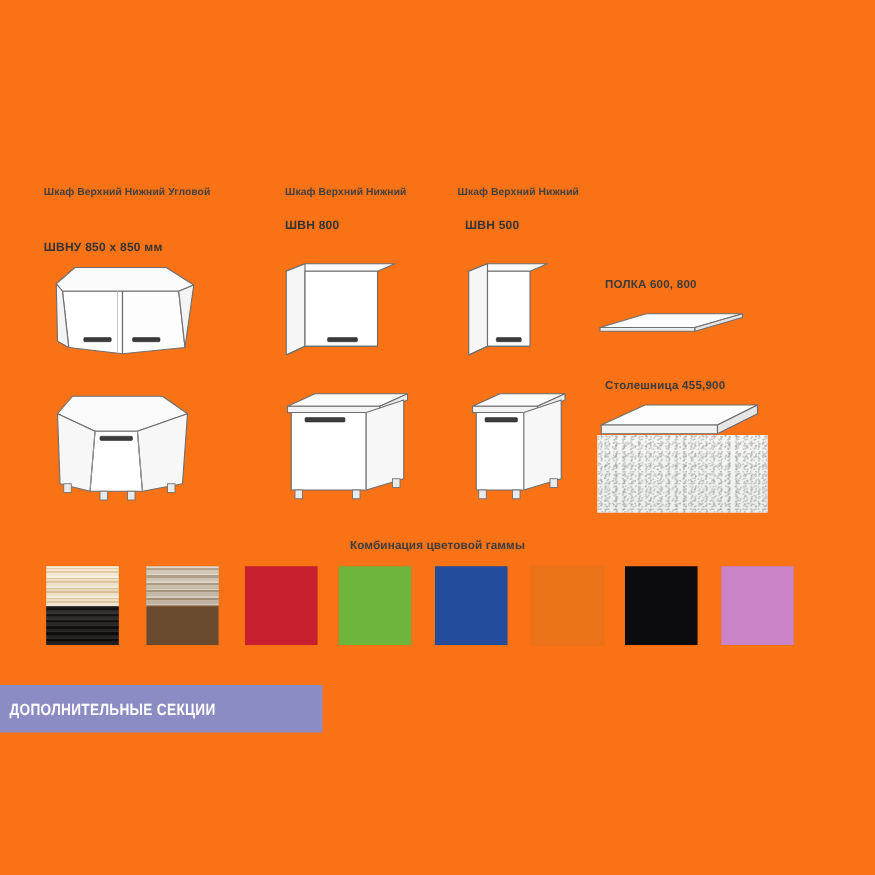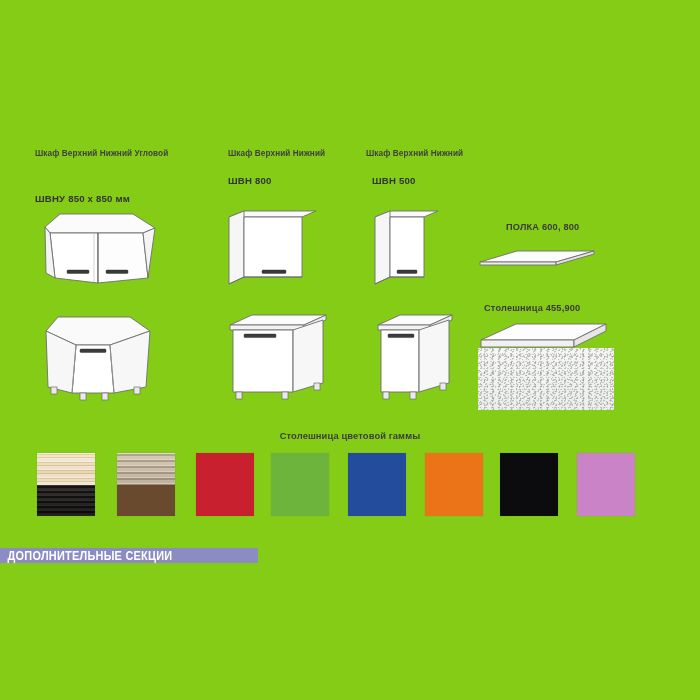--- a/index.html
+++ b/index.html
@@ -12,21 +12,21 @@
     height: 700px;
     position: relative;
     overflow: hidden;
     font-family: "Liberation Sans", sans-serif;
     color: #3a3a3a;
   }
 
   .page {
     position: absolute;
     inset: 0;
-    background: #84cc16;
+    background: #f97316;
     text-decoration: underline;
   }
 
   
   .col-title {
     position: absolute;
     font-size: 8.2px;
     font-weight: 700;
     letter-spacing: 0.1px;
     color: #404040;
@@ -150,21 +150,21 @@
     background-size: 7px 7px, 9px 9px, 6px 6px, 8px 8px, 7px 7px, 10px 10px,
                      6px 6px, 9px 9px, 7px 7px, 8px 8px, 6px 6px, 9px 9px, 7px 7px, 100% 100%;
   }
 
   
   .banner {
     position: absolute;
     left: 0;
     top: 548px;
     width: 258px;
-    height: 15px;
+    height: 38px;
     background: #8c8cc4;
     display: flex;
     align-items: center;
   }
   .banner-text {
     color: #ffffff;
     font-size: 13px;
     font-weight: 700;
     letter-spacing: 0.3px;
     padding-left: 9px;
@@ -296,21 +296,21 @@
         <polygon points="49,25 79,15 79,78 49,87" fill="#f7f7f7"></polygon>
       </g>
       <line x1="49" y1="25" x2="49" y2="87" stroke="#9a9a9a" stroke-width="0.7"></line>
       <rect x="18" y="29" width="26" height="3.6" rx="1" fill="#3c3c3c" stroke="#1f1f1f" stroke-width="0.4"></rect>
       <rect x="13" y="87" width="6" height="7" fill="#eaeaea" stroke="#6e6e6e" stroke-width="0.7"></rect>
       <rect x="40" y="87" width="6" height="7" fill="#eaeaea" stroke="#6e6e6e" stroke-width="0.7"></rect>
       <rect x="70" y="78" width="6" height="7" fill="#eaeaea" stroke="#6e6e6e" stroke-width="0.7"></rect>
     </svg>
   </div>
 
-  <div class="side-label" style="left:484px; top:222px;margin-left:22px;">ПОЛКА  600,  800</div>
+  <div class="side-label" style="left:484px; top:222px;">ПОЛКА  600,  800</div>
   <div class="fig" style="left:478px; top:243px;">
     <svg width="130" height="36" viewBox="0 0 130 36">
       <g fill="#ffffff" stroke="#6e6e6e" stroke-width="0.9" stroke-linejoin="round">
 
         <polygon points="39,8 116,8 78,19 2,19" fill="#fcfcfc"></polygon>
 
         <polygon points="2,19 78,19 78,22 2,22" fill="#ededed"></polygon>
 
         <polygon points="78,19 116,8 116,11 78,22" fill="#e4e4e4"></polygon>
       </g>
@@ -326,21 +326,21 @@
 
         <polygon points="3,20 96,20 96,27 3,27" fill="#f0f0f0"></polygon>
 
         <polygon points="96,20 128,4 128,11 96,27" fill="#e6e6e6"></polygon>
       </g>
     </svg>
   </div>
 
   <div class="granite"></div>
 
-  <div class="palette-title">Столешница цветовой гаммы</div>
+  <div class="palette-title">Комбинация цветовой гаммы</div>
 
   <div class="swatch" style="left:37px;">
     <div class="half top-half wood-light"></div>
     <div class="half bot-half wood-dark-black"></div>
   </div>
 
   <div class="swatch" style="left:117px;">
     <div class="half top-half wood-grey"></div>
     <div class="half bot-half wood-brown"></div>
   </div>

